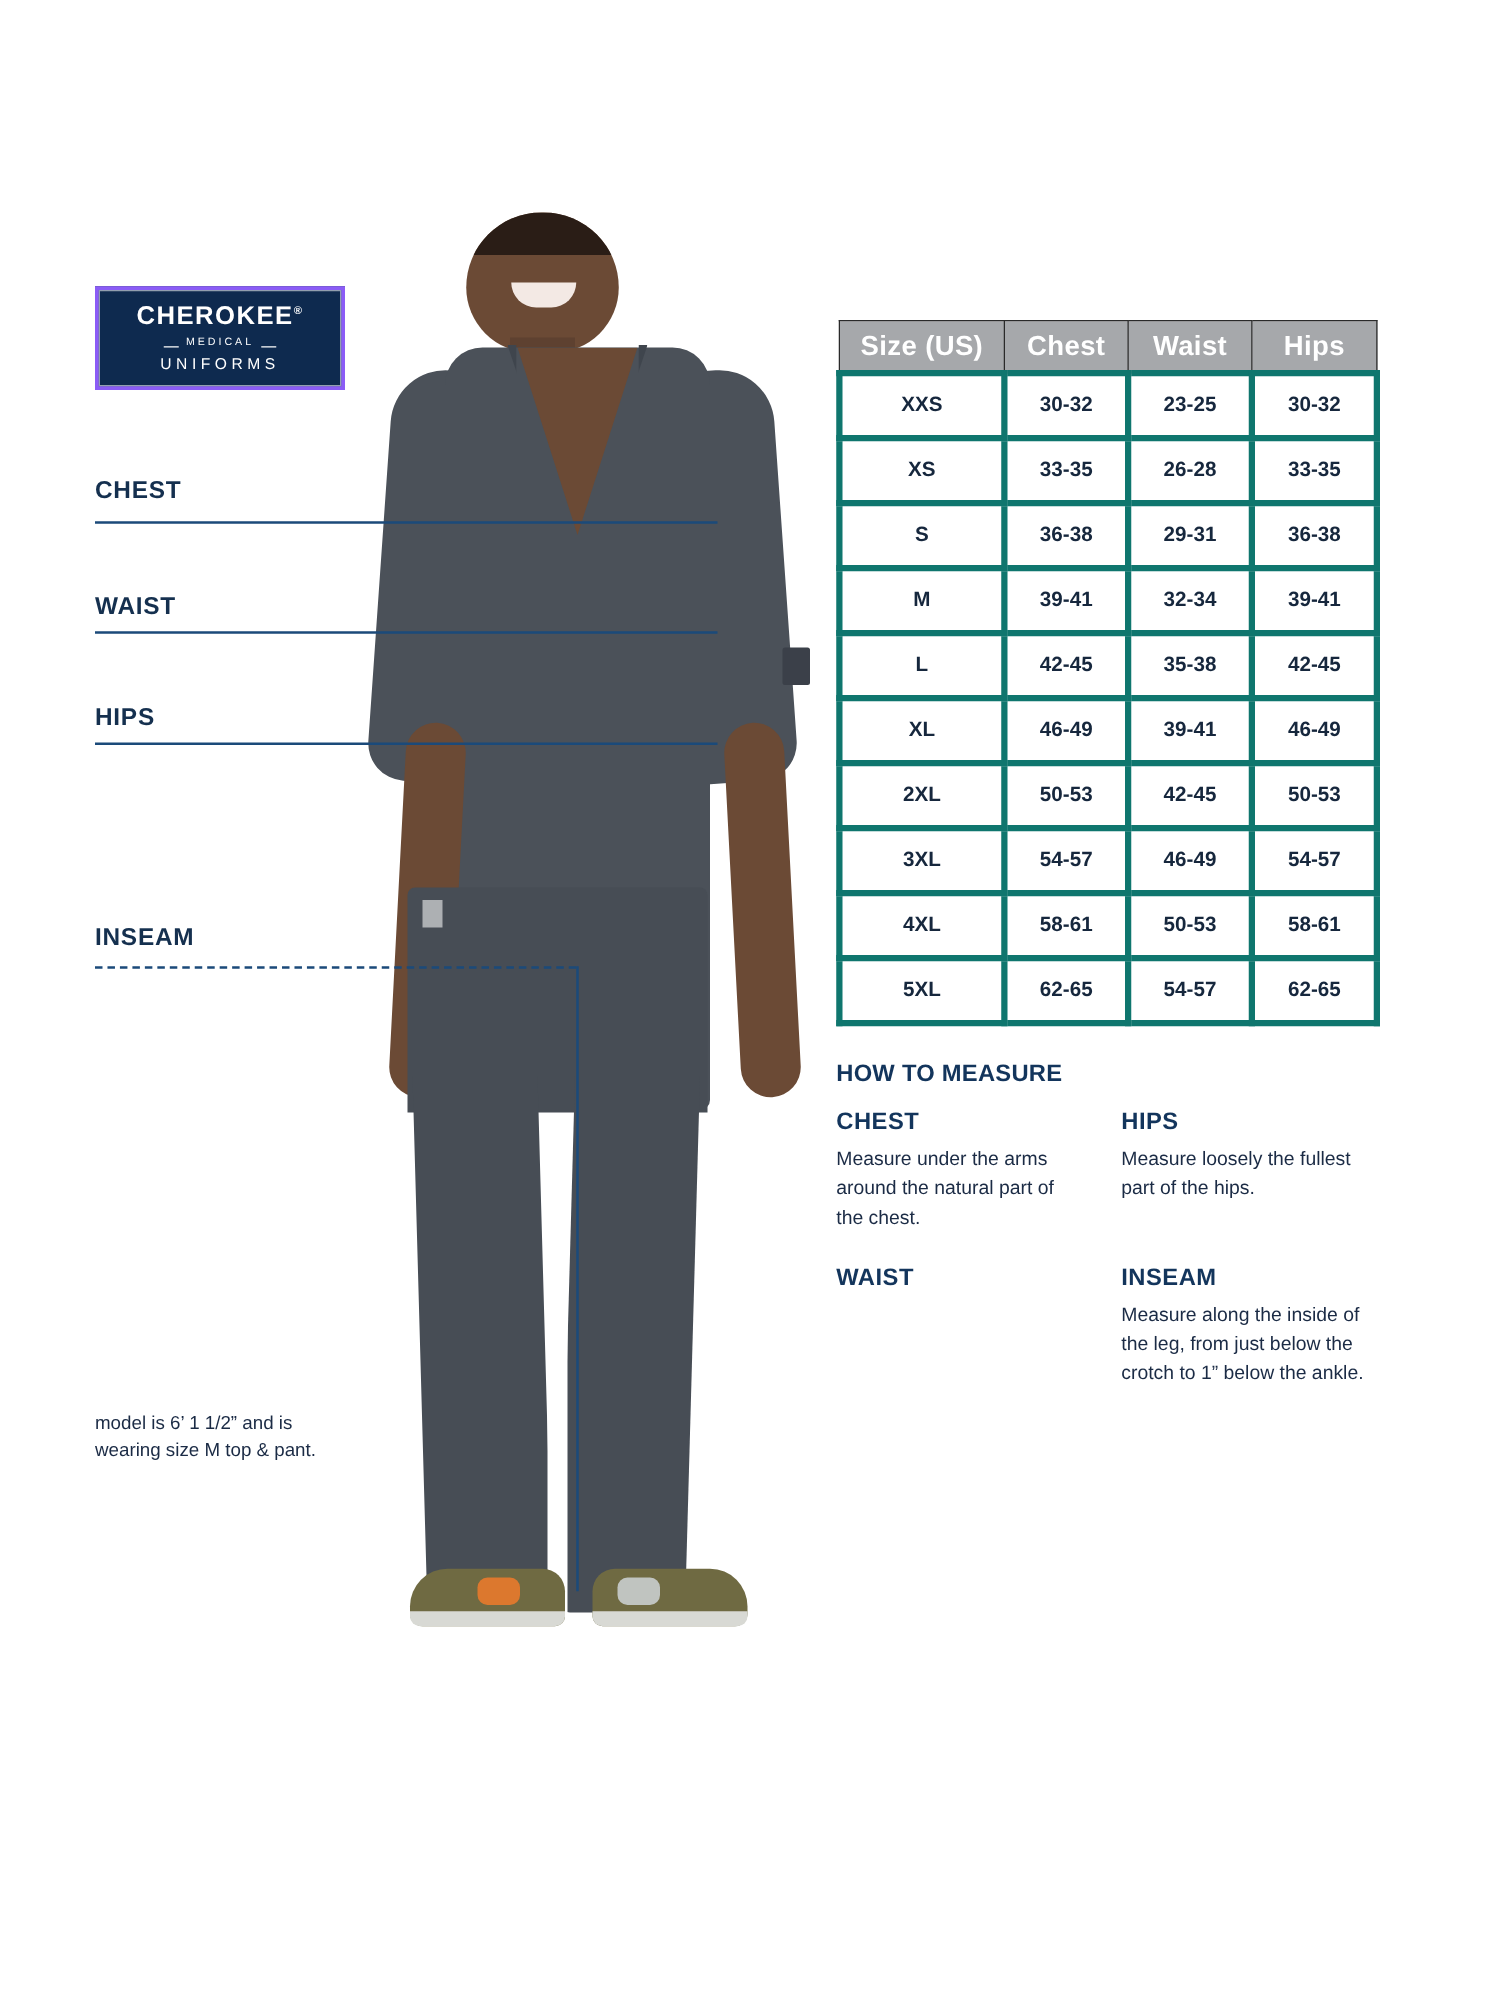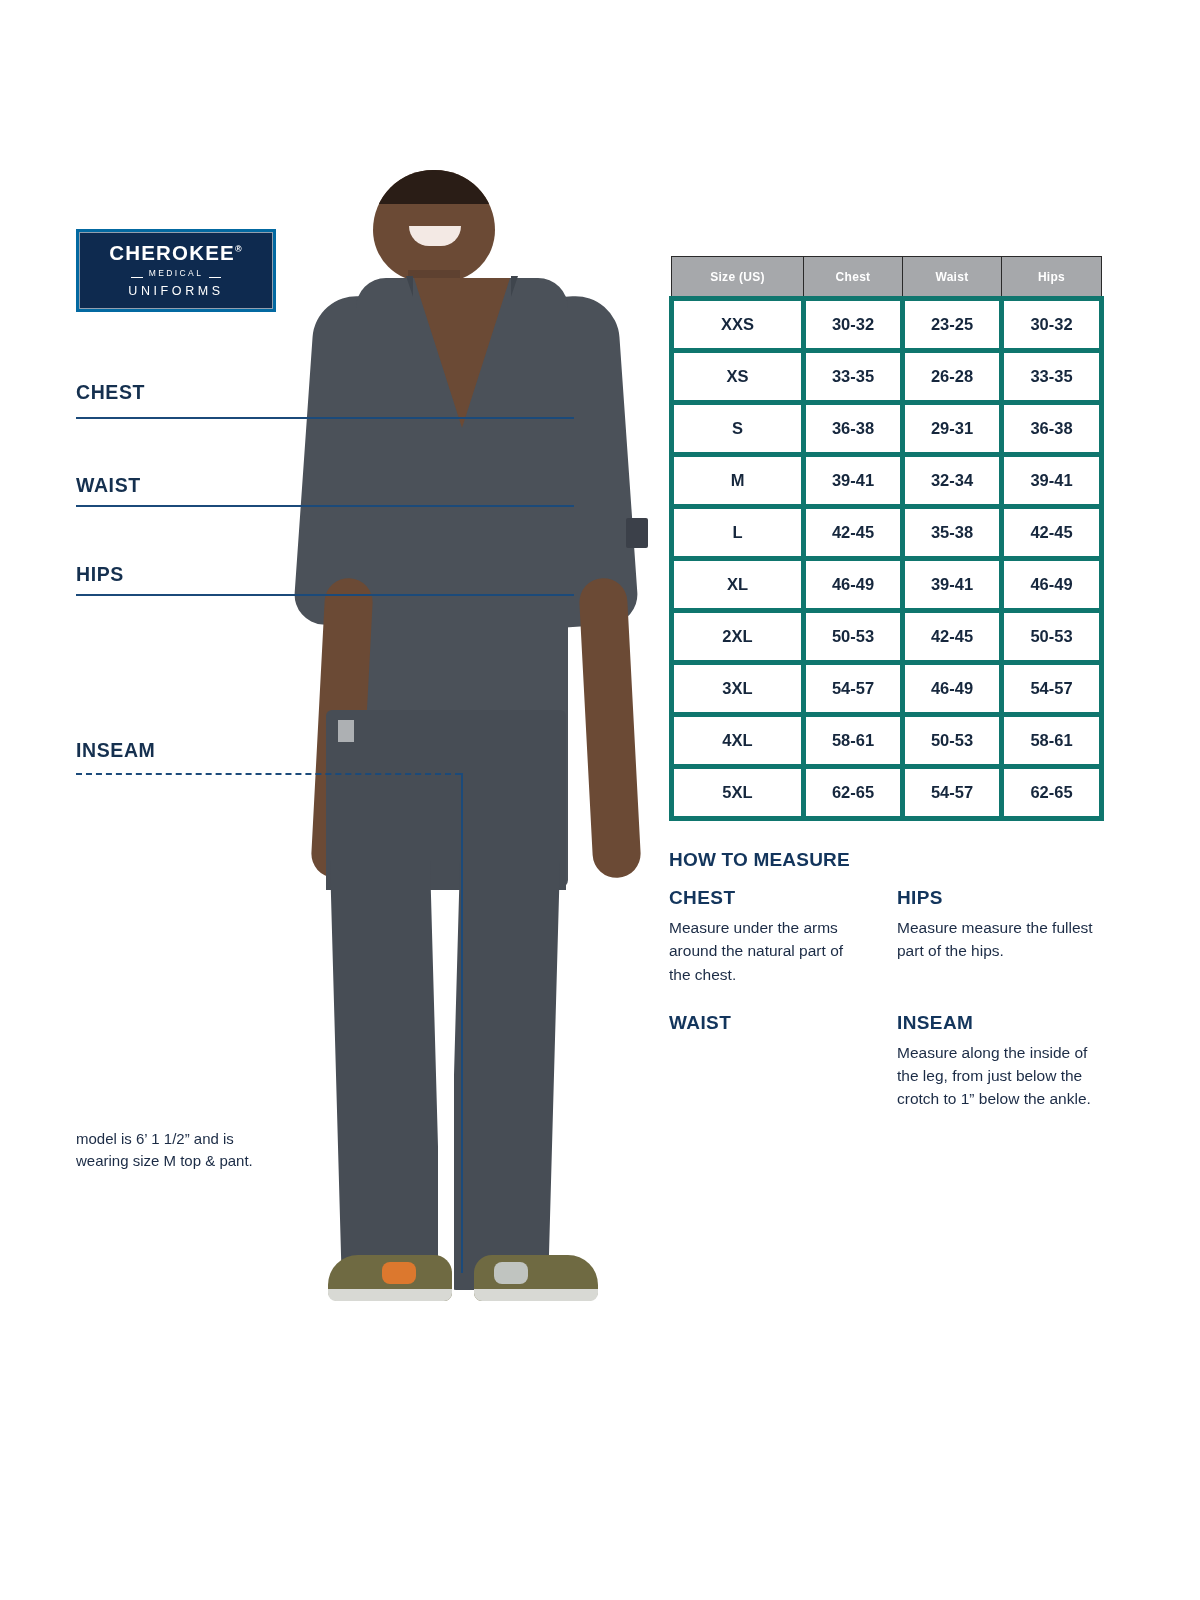--- a/index.html
+++ b/index.html
@@ -12,21 +12,21 @@
     position: relative;
     overflow: hidden;
   }
 
   
   .logo-box {
     position: absolute;
     left: 76px; top: 229px;
     width: 200px; height: 83px;
     background: #0e2a4f;
-    border: 3px solid #0369a1;
+    border: 3px solid #8b5cf6;
     display: flex; flex-direction: column;
     align-items: center; justify-content: center;
     color: #ffffff;
   }
   .logo-inner {
     width: 100%; height: 100%;
     border: 1px solid rgba(255,255,255,0.55);
     display: flex; flex-direction: column;
     align-items: center; justify-content: center;
     padding: 6px 0;
@@ -238,21 +238,21 @@
   
   table.size-table {
     margin-top: 20px;
     border-collapse: collapse;
     width: 430px;
     table-layout: fixed;
   }
   table.size-table th {
     background: #a6a8ab;
     color: #ffffff;
-    font-size: 12px;
+    font-size: 22px;
     font-weight: bold;
     height: 42px;
     border: 1px solid #2a2a2a;
     letter-spacing: .3px;
   }
   table.size-table td {
     height: 52px;
     text-align: center;
     font-size: 16.5px;
     font-weight: bold;
@@ -440,21 +440,21 @@
 
   <div class="htm-title">HOW TO MEASURE</div>
 
   <div class="htm-grid">
     <div>
       <div class="htm-h">CHEST</div>
       <div class="htm-p">Measure under the arms around the natural part of the chest.</div>
     </div>
     <div>
       <div class="htm-h">HIPS</div>
-      <div class="htm-p">Measure measure the fullest part of the hips.</div>
+      <div class="htm-p">Measure loosely the fullest part of the hips.</div>
     </div>
     <div>
       <div class="htm-h">WAIST</div>
     </div>
     <div>
       <div class="htm-h">INSEAM</div>
       <div class="htm-p">Measure along the inside of the leg, from just below the crotch to 1” below the ankle.</div>
     </div>
   </div>
 

